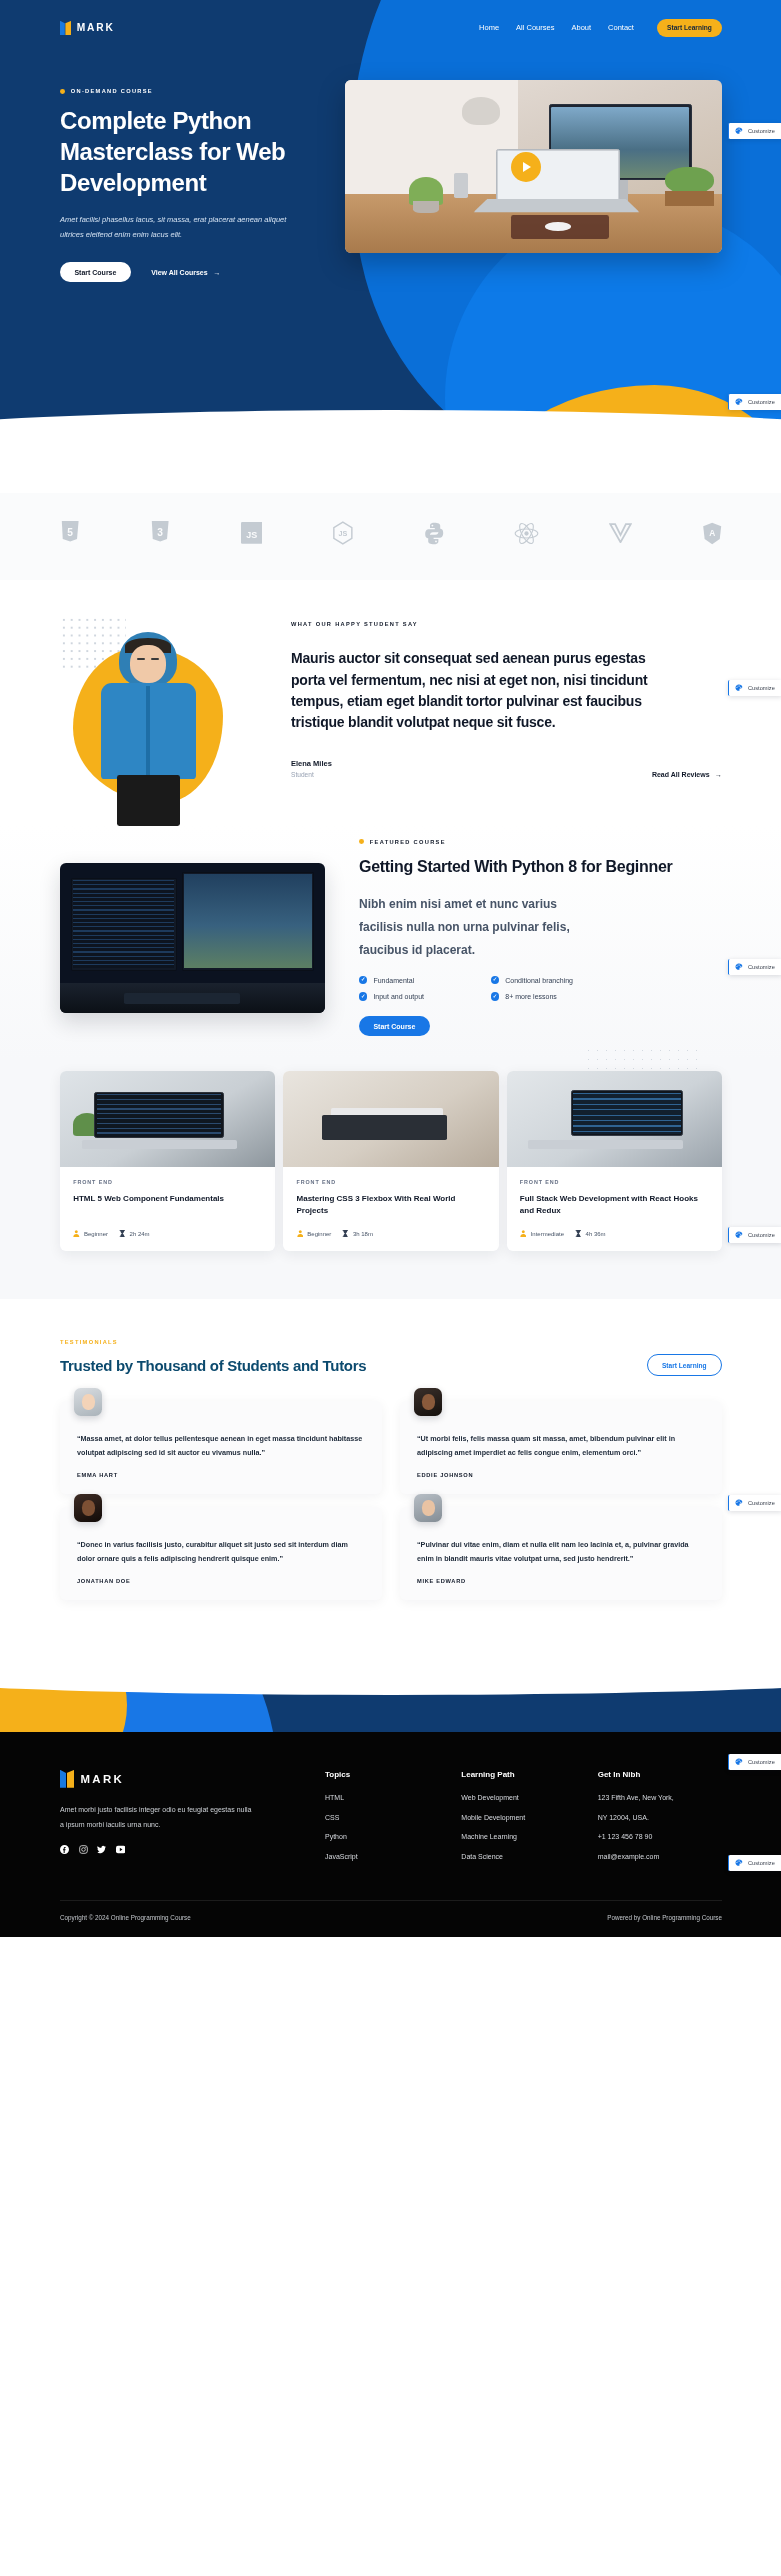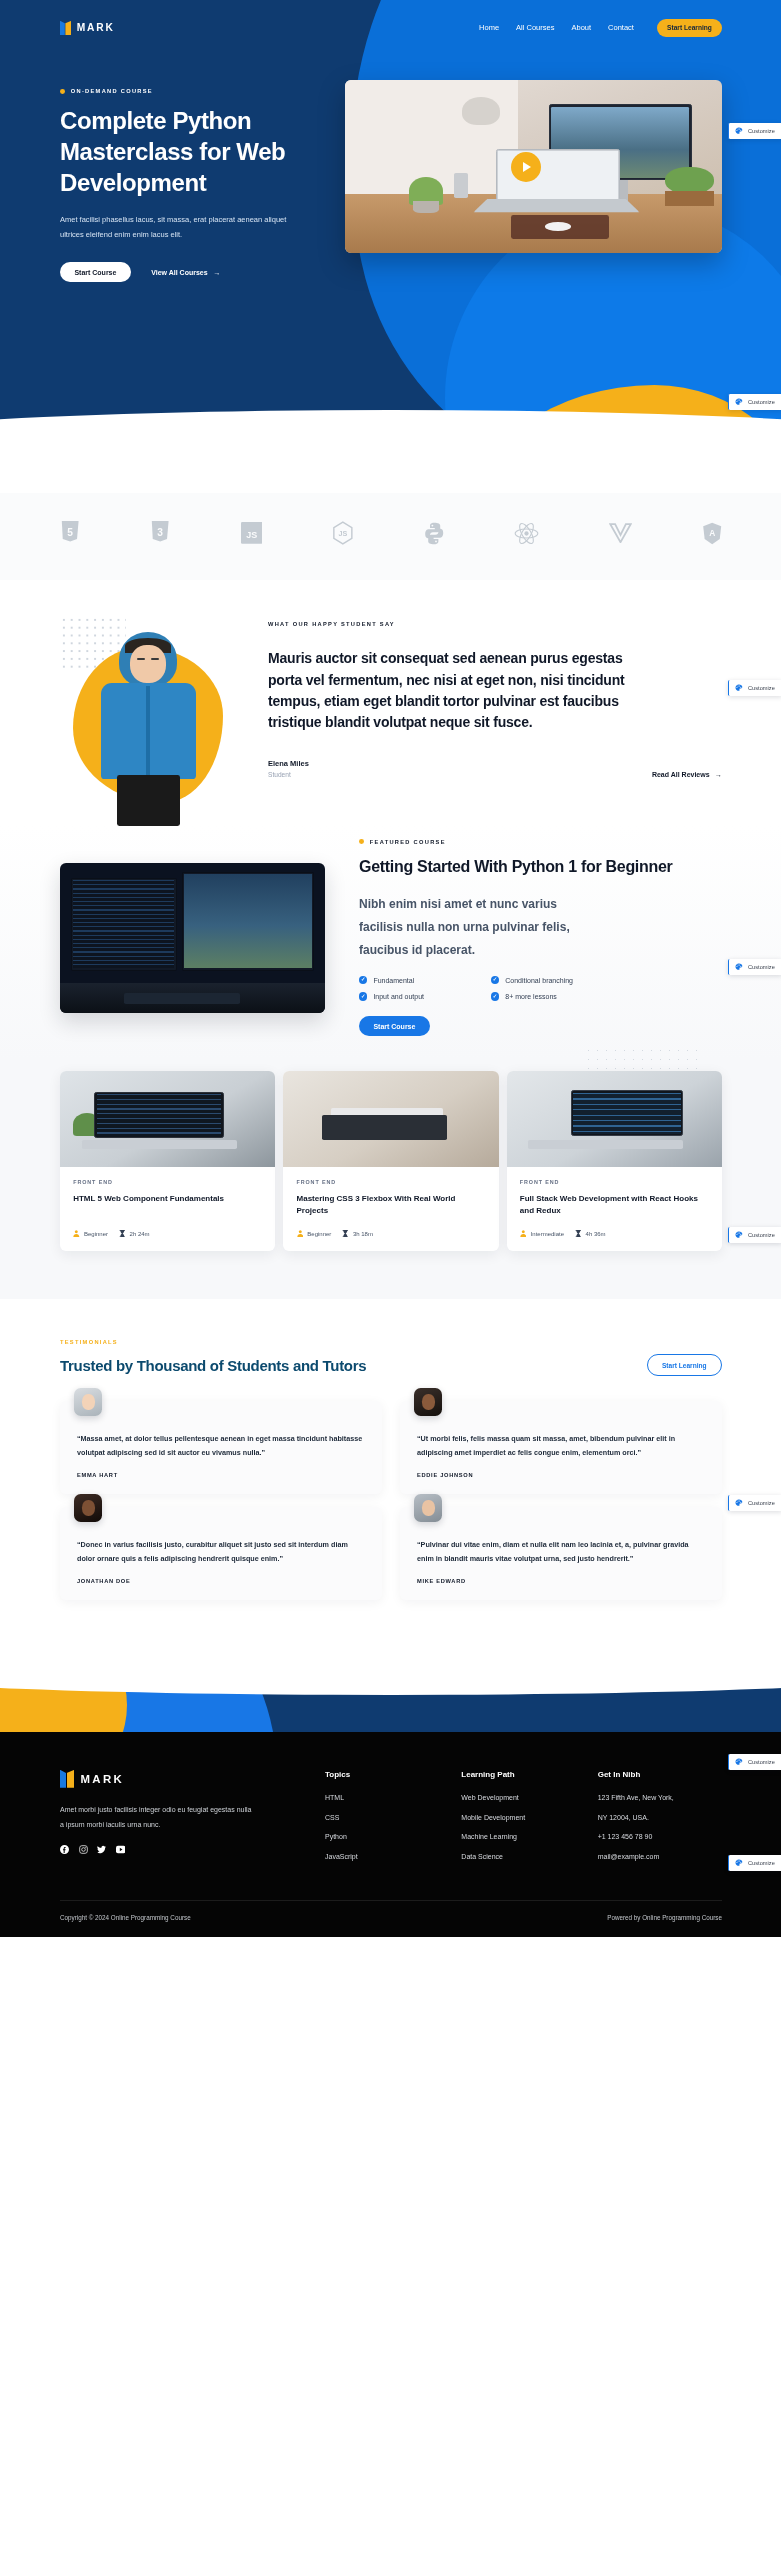--- a/index.html
+++ b/index.html
@@ -96,20 +96,21 @@
   }
   .eyebrow-dot { width: 4.8px; height: 4.8px; border-radius: 50%; background: #f5b01a; }
   .eyebrow.dark { color: #101828; }
   .hero-title {
     margin-top: 12px; color: #fff;
     font-size: 24px; line-height: 1.28; font-weight: 700; letter-spacing: -0.4px;
   }
   .hero-sub {
     margin-top: 13.2px; color: #d5e3f3; font-size: 7.5px; line-height: 2;
     max-width: 241px;
+    font-style: italic;
   }
   .hero-actions { margin-top: 20.4px; display: flex; align-items: center; gap: 20.4px; }
   .btn-white {
     background: #fff; color: #101828; font-size: 7px; font-weight: 700;
     padding: 6.6px 14.4px; border-radius: 13.2px; border: none; cursor: pointer;
   }
   .link-arrow {
     color: #fff; font-size: 7px; font-weight: 700; text-decoration: none;
     display: inline-flex; align-items: center; gap: 6px;
   }
@@ -189,21 +190,21 @@
     background:#2f7fb5; border-radius:50% 50% 42% 42%; }
   .qp-face { position:absolute; left:42px; top:13.2px; width:36px; height:38px;
     background:#f0c9a8; border-radius:46%; }
   .qp-eye1 { position:absolute; left:49px; top:26.5px; width:7.8px; height:2.4px; background:#3a3a3a; border-radius:1.2px;}
   .qp-eye2 { position:absolute; left:63px; top:26.5px; width:7.8px; height:2.4px; background:#3a3a3a; border-radius:1.2px;}
   .qp-hair { position:absolute; left:37px; top:6px; width:46px; height:15.6px; background:#2a2520; border-radius:50% 50% 0 0;}
   .qp-body { position:absolute; left:13.2px; top:51px; width:95px; height:96px;
     background:#2e86c4; border-radius:10.8px 10.8px 3.6px 3.6px; }
   .qp-zip { position:absolute; left:58px; top:54px; width:3.6px; height:90px; background:#1e6ea6;}
   .qp-legs { position:absolute; left:29px; top:143px; width:63px; height:51px; background:#1a1a1a; border-radius:2.4px;}
-  .quote-body { flex: 1; padding-top: 4.8px; }
+  .quote-body { flex: 1; padding-top: 4.8px; margin-left: 23px; }
   .quote-text {
     margin-top: 21.7px; font-size: 14px; line-height: 1.52; font-weight: 700;
     color: #101828; letter-spacing: -0.2px; max-width: 373px;
   }
   .quote-footer {
     margin-top: 25px; display: flex; align-items: flex-end; gap: 24px;
   }
   .quote-name { font-size: 7.5px; font-weight: 700; color: #101828; }
   .quote-role { font-size: 6.6px; color: #98a2b3; margin-top: 3px; }
   .quote-readall {
@@ -552,21 +553,21 @@
       <div class="fi-mon2">
           <div class="scr"></div>
         </div>
       <div class="fi-kbd"></div>
     </div>
     <div class="featured-body">
       <div class="eyebrow dark">
         <span class="eyebrow-dot"></span>
         <span>FEATURED COURSE</span>
       </div>
-      <h2 class="featured-title">Getting Started With Python 1 for Beginner</h2>
+      <h2 class="featured-title">Getting Started With Python 8 for Beginner</h2>
       <p class="featured-sub">Nibh enim nisi amet et nunc varius facilisis nulla non urna pulvinar felis, faucibus id placerat.</p>
       <div class="feat-list">
         <div class="feat-item">
           <span class="check">✓</span>
           <span>Fundamental</span>
         </div>
         <div class="feat-item">
           <span class="check">✓</span>
           <span>Conditional branching</span>
         </div>

